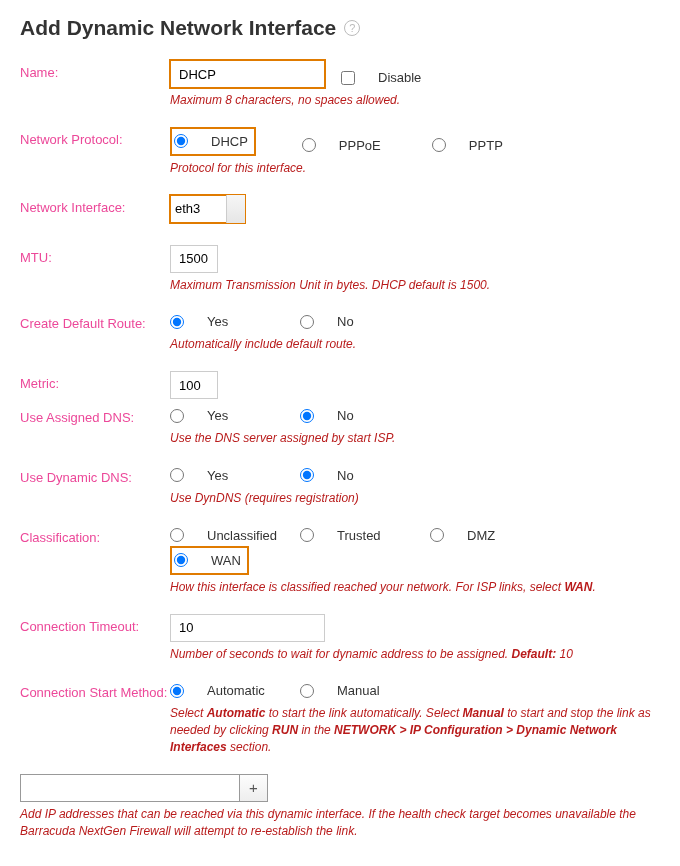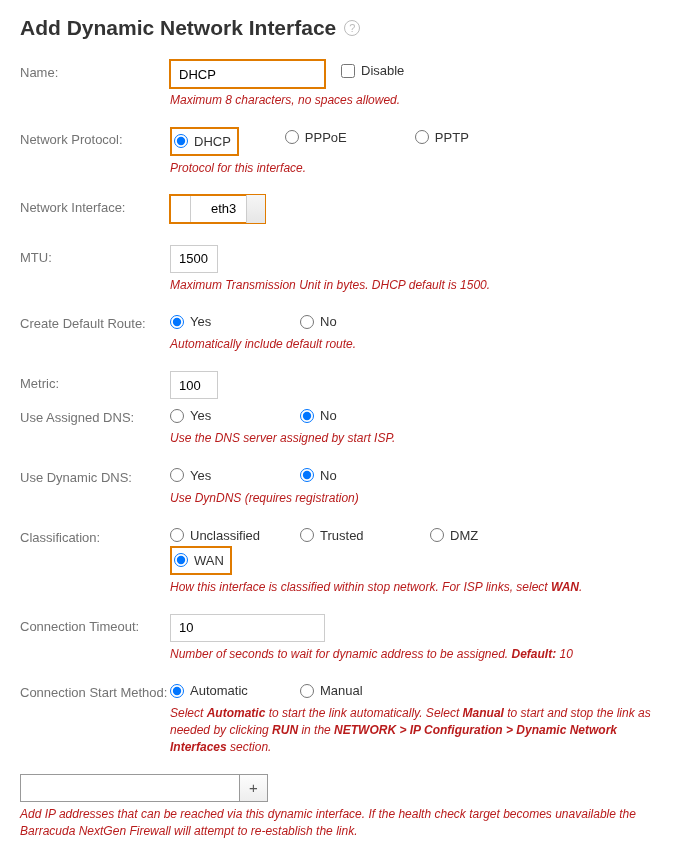--- a/index.html
+++ b/index.html
@@ -34,28 +34,28 @@
   }
   .form-row {
     display: flex;
     align-items: flex-start;
     margin-bottom: 6px;
   }
   .form-label {
     width: 150px;
     flex-shrink: 0;
     padding-top: 5px;
-    color: #737373;
+    color: #ec4899;
   }
   .form-field {
     flex: 1;
   }
   .field-line {
     display: flex;
-    align-items: flex-start;
+    align-items: flex-end;
     gap: 0;
     flex-wrap: wrap;
   }
   .hint {
     color: #b91c1c;
     font-style: italic;
     font-size: 12px;
     margin-top: 4px;
     margin-bottom: 12px;
     line-height: 1.4;
@@ -73,29 +73,28 @@
     outline: 2px solid #e07b00;
     outline-offset: -1px;
   }
   .highlight-radio {
     border: 2px solid #e07b00;
     padding: 2px 6px 2px 2px;
     display: inline-flex;
     align-items: center;
   }
   select {
-    padding: 4px 20px;
+    padding: 4px 4px;
     border: 1px solid #ccc;
     height: 28px;
     font-size: 13px;
     appearance: none;
     -webkit-appearance: none;
     background: #fff;
     width: 75px;
-    margin-left: 20px;
   }
   .select-wrap {
     display: inline-flex;
     position: relative;
   }
   .select-wrap::after {
     content: "";
     position: absolute;
     right: 0;
     top: 0;
@@ -110,21 +109,21 @@
     right: 4px;
     top: 50%;
     transform: translateY(-50%);
     pointer-events: none;
     font-size: 10px;
     color: #555;
   }
   .radio-item, .check-item {
     display: inline-flex;
     align-items: center;
-    gap: 6px;
+    gap: 23px;
     min-width: 130px;
     padding: 3px 0;
   }
   input[type="radio"], input[type="checkbox"] {
     width: 14px;
     height: 14px;
     margin: 0;
   }
   .health-row {
     display: flex;
@@ -295,21 +294,21 @@
     </div>
     <div class="field-line">
       <span class="highlight-radio">
         <label class="radio-item" style="min-width:auto">
           <input type="radio" name="class" checked="" style="">
           <span>WAN</span>
         </label>
       </span>
     </div>
     <div class="hint">
-      <span>How this interface is classified within stop network. For ISP links, select </span><b>WAN</b><span>.</span>
+      <span>How this interface is classified reached your network. For ISP links, select </span><b>WAN</b><span>.</span>
     </div>
   </div>
 </div>
 
 <div class="form-row">
   <div class="form-label">Connection Timeout:</div>
   <div class="form-field">
     <input type="text" class="timeout-input" value="10" style="">
     <div class="hint">
       <span>Number of seconds to wait for dynamic address to be assigned. </span><b>Default:</b><span> 10</span>

